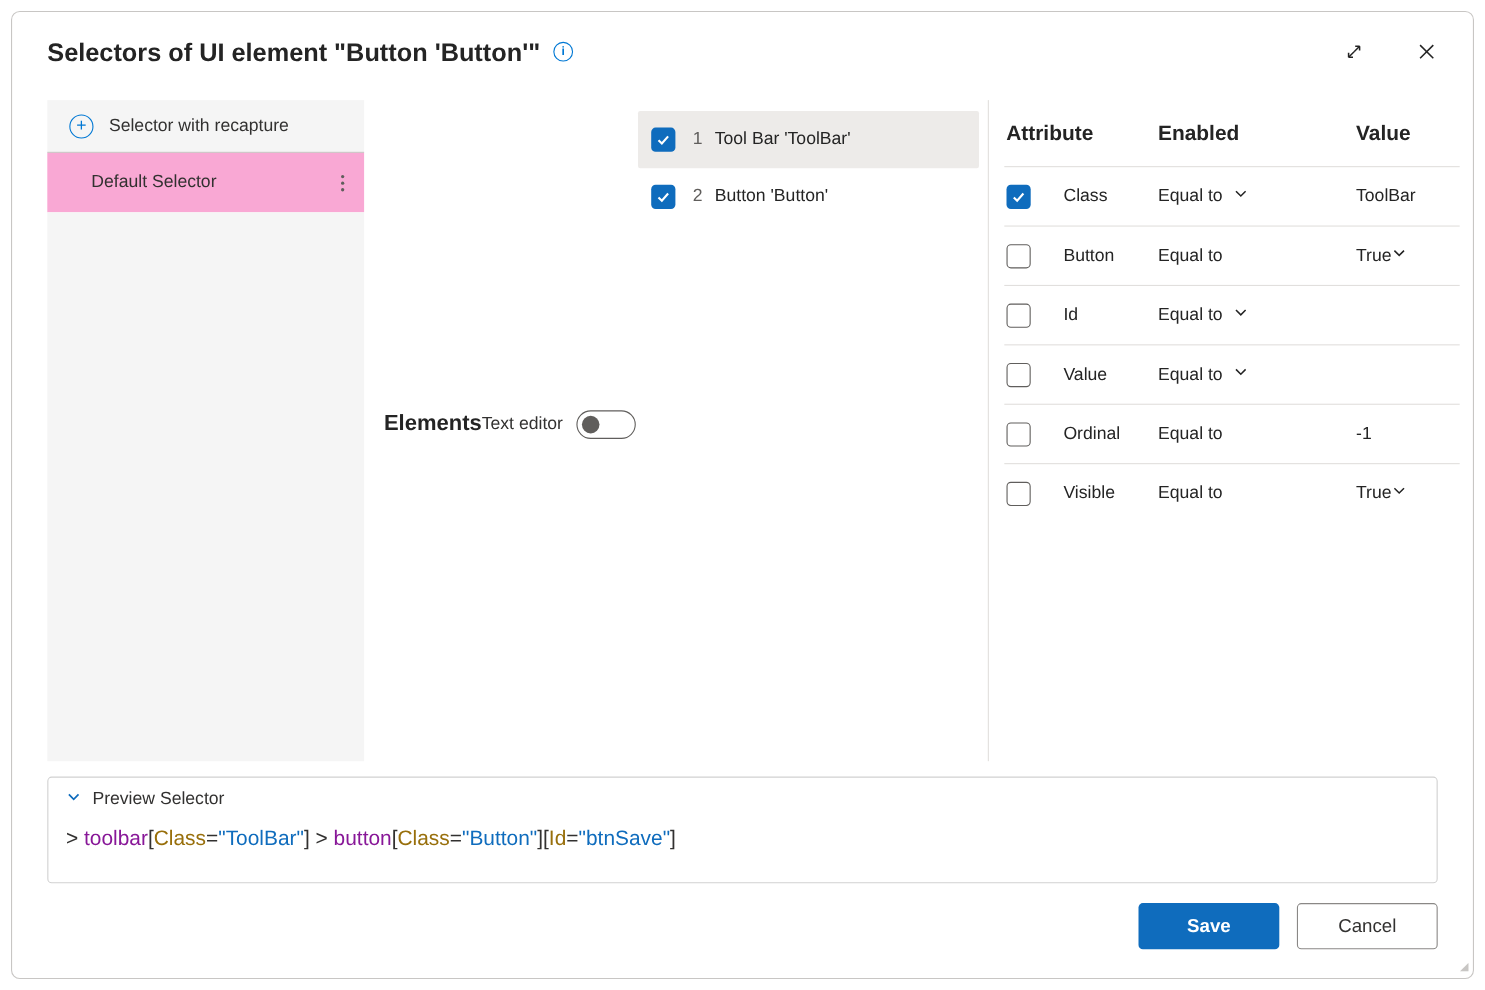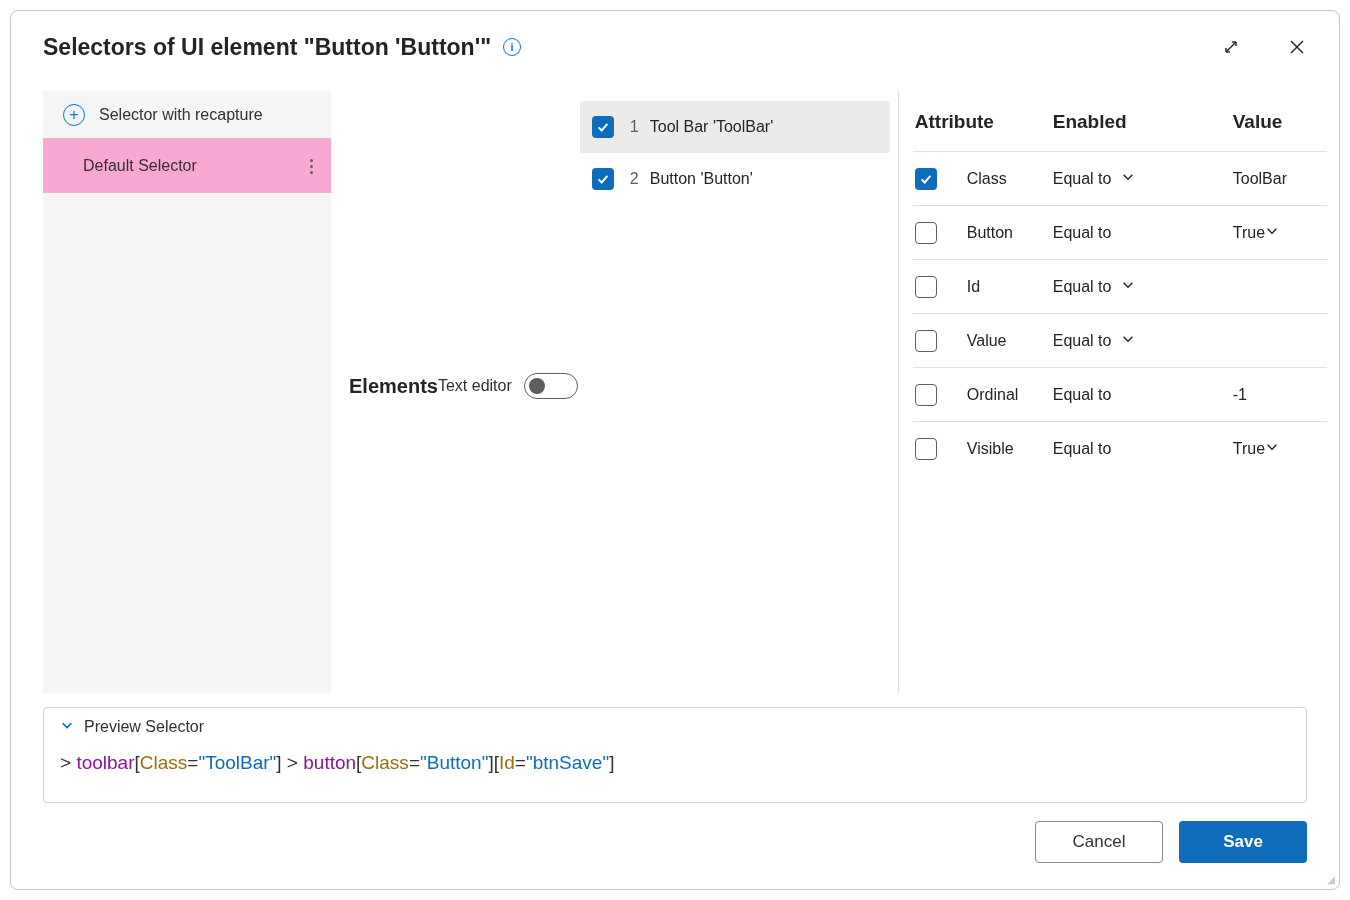--- a/index.html
+++ b/index.html
@@ -269,18 +269,18 @@
         <svg viewBox="0 0 16 16" stroke="#0f6cbd" stroke-width="1.8" fill="none" width="14" height="14">
             <path d="M3 6 L8 11 L13 6"></path>
           </svg>
       </span>
       <span>Preview Selector</span>
     </div>
     <div class="preview-code" id="preview-code"><span class="t-gray">&gt; </span><span class="t-purple">toolbar</span><span class="t-gray">[</span><span class="t-brown">Class</span><span class="t-gray">=</span><span class="t-blue">"ToolBar"</span><span class="t-gray">] &gt; </span><span class="t-purple">button</span><span class="t-gray">[</span><span class="t-brown">Class</span><span class="t-gray">=</span><span class="t-blue">"Button"</span><span class="t-gray">][</span><span class="t-brown">Id</span><span class="t-gray">=</span><span class="t-blue">"btnSave"</span><span class="t-gray">]</span></div>
   </div>
 
   <div class="footer">
+    <button class="btn btn-primary">Save</button>
     <button class="btn btn-secondary">Cancel</button>
-    <button class="btn btn-primary">Save</button>
   </div>
 
   <div class="resize-grip">◢</div>
 </div>
 
 </body></html>

